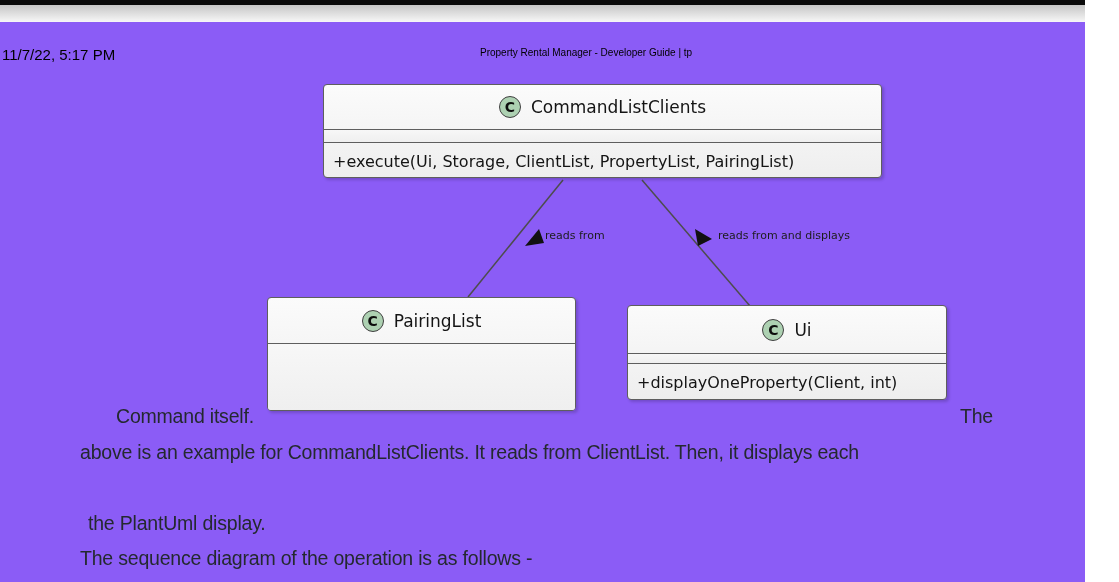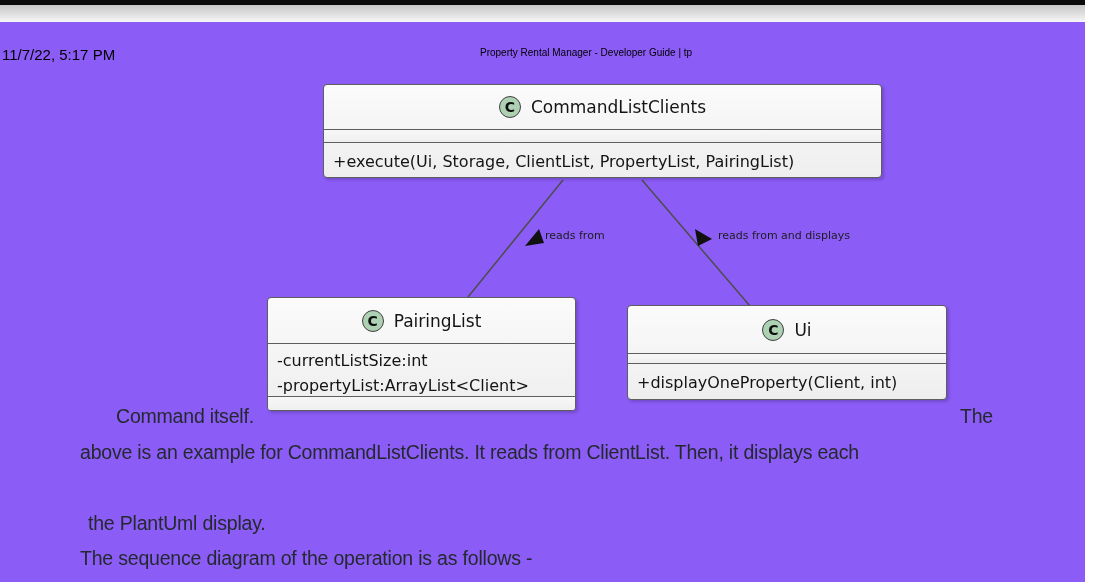--- a/index.html
+++ b/index.html
@@ -76,24 +76,20 @@
     <div class="uml-members" style="flex:1;justify-content:center;">
       <span>+execute(Ui, Storage, ClientList, PropertyList, PairingList)</span>
     </div>
   </div>
 
   <div class="uml-class" style="left:267px; top:297px; width:309px; height:114px;">
     <div class="uml-title" style="height:46px;">
       <span class="class-icon">C</span>
       <span>PairingList</span>
     </div>
-    <div class="uml-members fields" style="height:53px;">
-      <span>-currentListSize:int</span>
-      <span>-propertyList:ArrayList&lt;Client&gt;</span>
-    </div>
     <div class="uml-empty" style="flex:1; border-bottom:none;"></div>
   </div>
 
   <div class="uml-class" style="left:627px; top:305px; width:320px; height:95px;">
     <div class="uml-title" style="height:48px;">
       <span class="class-icon">C</span>
       <span>Ui</span>
     </div>
     <div class="uml-empty" style="height:10px;"></div>
     <div class="uml-members" style="flex:1;">

